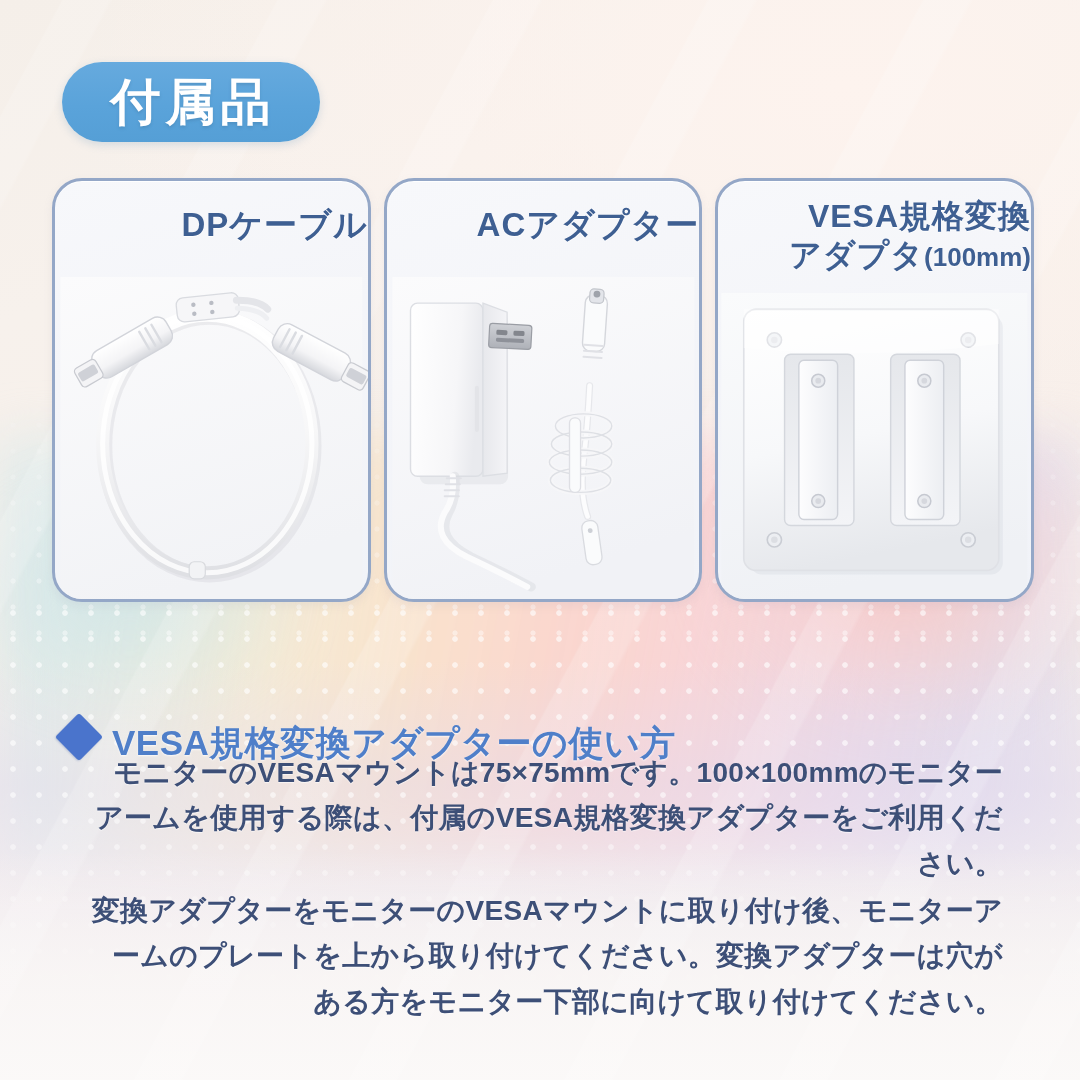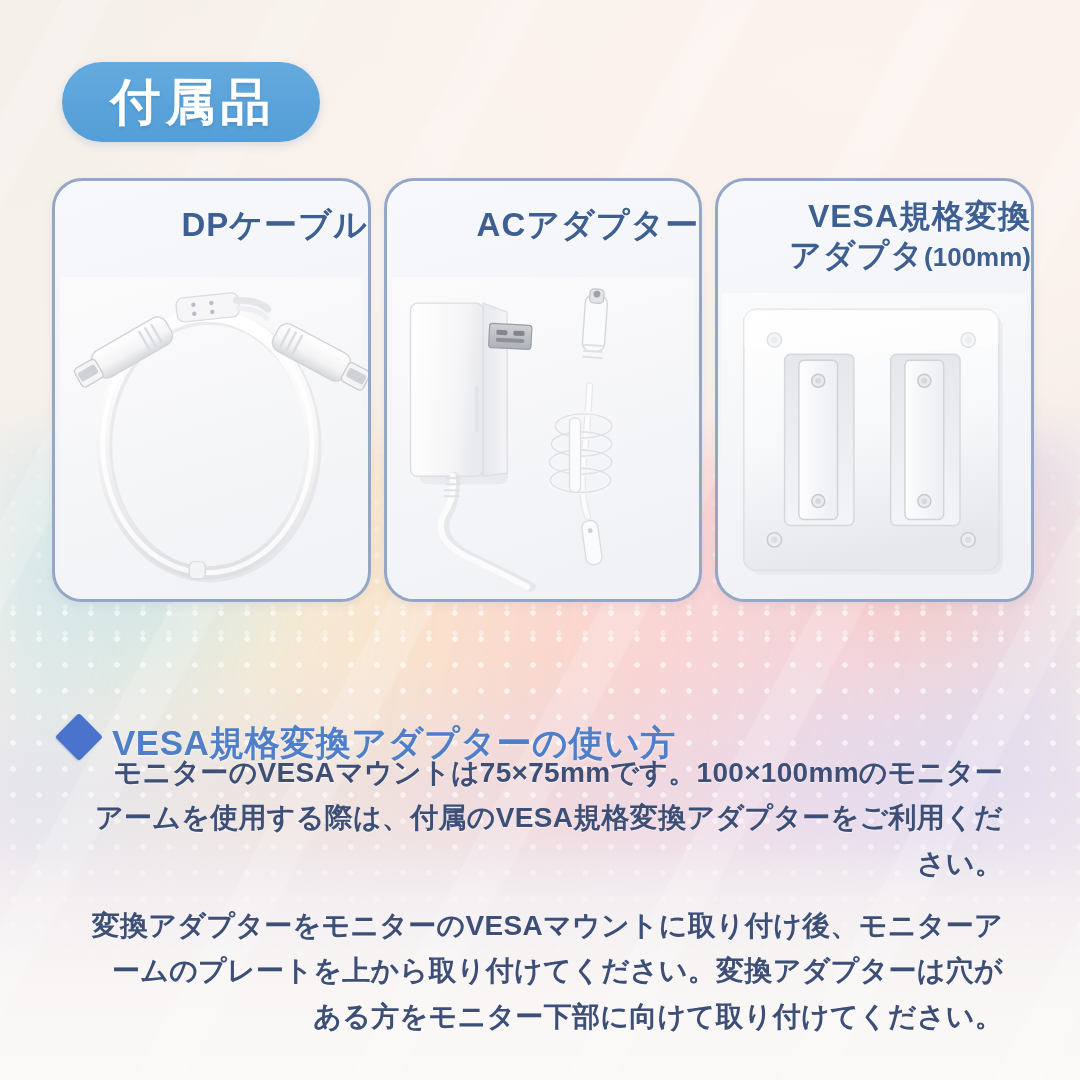--- a/index.html
+++ b/index.html
@@ -126,21 +126,21 @@
 
   
   .body-copy{
     position:absolute;left:88px;top:750px;width:915px;
     color:#3d4f77;font-size:28px;font-weight:bold;line-height:1.62;
     letter-spacing:.3px;
     text-shadow:0 1px 1px rgba(255,255,255,.65);
     text-align:right;
   }
   .body-copy p{margin:0;}
-  .body-copy p + p{margin-top:17px;}
+  .body-copy p + p{margin-top:2px;}
 
   svg{display:block;}
 </style>
 </head>
 <body>
 
 <div id="stage">
 
   <div class="bg-base"></div>
   <div class="bg-rainbow"></div>

